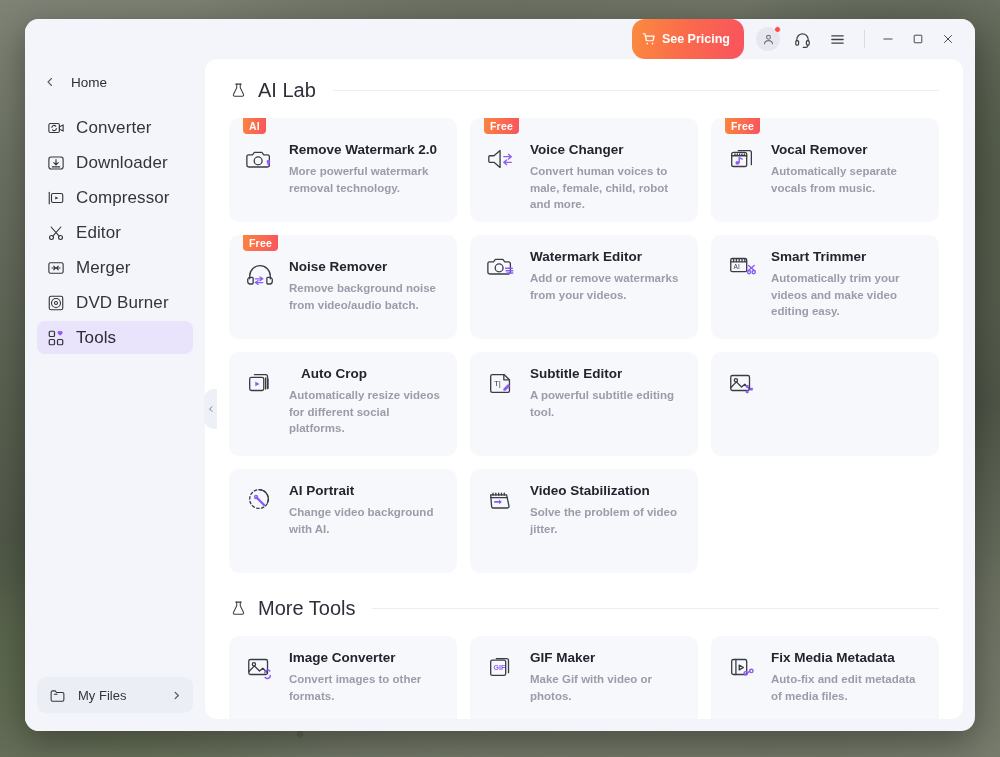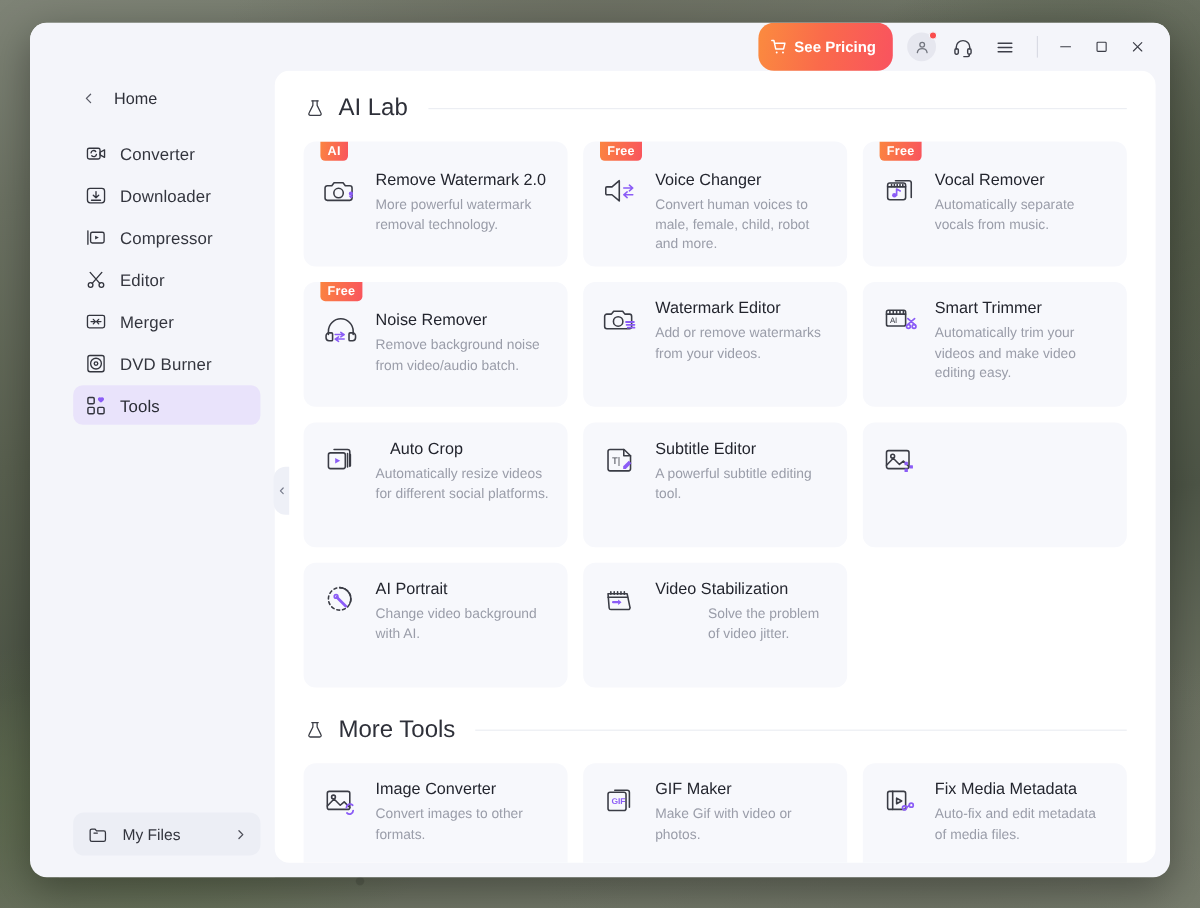--- a/index.html
+++ b/index.html
@@ -135,21 +135,20 @@
 
   
   .sidebar {
     width: 180px;
     flex: 0 0 180px;
     background: #f4f5fa;
     display: flex;
     flex-direction: column;
     padding: 0 0 0 0;
     position: relative;
-    margin-left: 24px;
   }
 
   .home-row {
     display: flex;
     align-items: center;
     height: 34px;
     margin: 6px 0 12px 0;
     padding-left: 14px;
     cursor: pointer;
   }
@@ -184,21 +183,21 @@
   .nav-item.active {
     background: #e9e3fb;
   }
   .nav-icon {
     width: 19px; height: 19px;
     display: flex; align-items: center; justify-content: center;
     flex: 0 0 19px;
     color: #33353e;
   }
   .nav-label {
-    font-size: 14px;
+    font-size: 17px;
     color: #33353e;
     letter-spacing: .1px;
   }
   .nav-item.active .nav-label { color: #2b2d36; }
 
   .sidebar-spacer { flex: 1; }
 
   .myfiles {
     margin: 0 12px 18px 12px;
     height: 36px;
@@ -308,21 +307,21 @@
 
   .card-icon {
     width: 34px;
     flex: 0 0 34px;
     display: flex;
     align-items: flex-start;
     justify-content: center;
     padding-top: 2px;
     color: #3a3c45;
   }
-  .card-text { flex: 1; min-width: 0; padding-top: 0px; }
+  .card-text { flex: 1; min-width: 0; padding-top: 0px; font-weight: bold; }
   .card-title {
     font-size: 13.5px;
     color: #23252e;
     margin-bottom: 5px;
     line-height: 1.2;
   }
   .card-desc {
     font-size: 11.5px;
     color: #9a9da9;
     line-height: 1.42;
@@ -693,21 +692,21 @@
               <svg width="30" height="30" viewBox="0 0 32 32" fill="none" stroke="#3a3c45" stroke-width="1.4" stroke-linecap="round" stroke-linejoin="round">
                 <path d="M5 10.5h17l2.5 12a1.6 1.6 0 0 1-1.6 2H7.6a1.6 1.6 0 0 1-1.6-1.4z"></path>
                 <path d="M5 13.5h17.4"></path>
                 <path d="M7.5 10.8V8.6M10.5 10.8V8.6M13.5 10.8V8.6M16.5 10.8V8.6M19.5 10.8V8.6"></path>
                 <path d="M9.5 18h7M14 15.5l3 2.5-3 2.5z" class="pf" stroke="none"></path>
                 <path d="M9.5 18h5" class="pc" stroke-width="2"></path>
               </svg>
             </span>
             <span class="card-text" style="display: block;">
               <span class="card-title" style="display: block;">Video Stabilization</span>
-              <span class="card-desc" style="display: block; margin-left: 44px;">Solve the problem of video jitter.</span>
+              <span class="card-desc" style="display: block;">Solve the problem of video jitter.</span>
             </span>
           </div>
 
         </div>
 
         <div class="section-head more-head">
           <span class="section-icon">
             <svg width="17" height="17" viewBox="0 0 24 24" fill="none" stroke="#3b3d46" stroke-width="1.5" stroke-linecap="round" stroke-linejoin="round">
               <path d="M9.5 3v5.2L5 17.2a1.8 1.8 0 0 0 1.6 2.8h10.8a1.8 1.8 0 0 0 1.6-2.8L14.5 8.2V3"></path>
               <path d="M8.2 3h7.6"></path>

